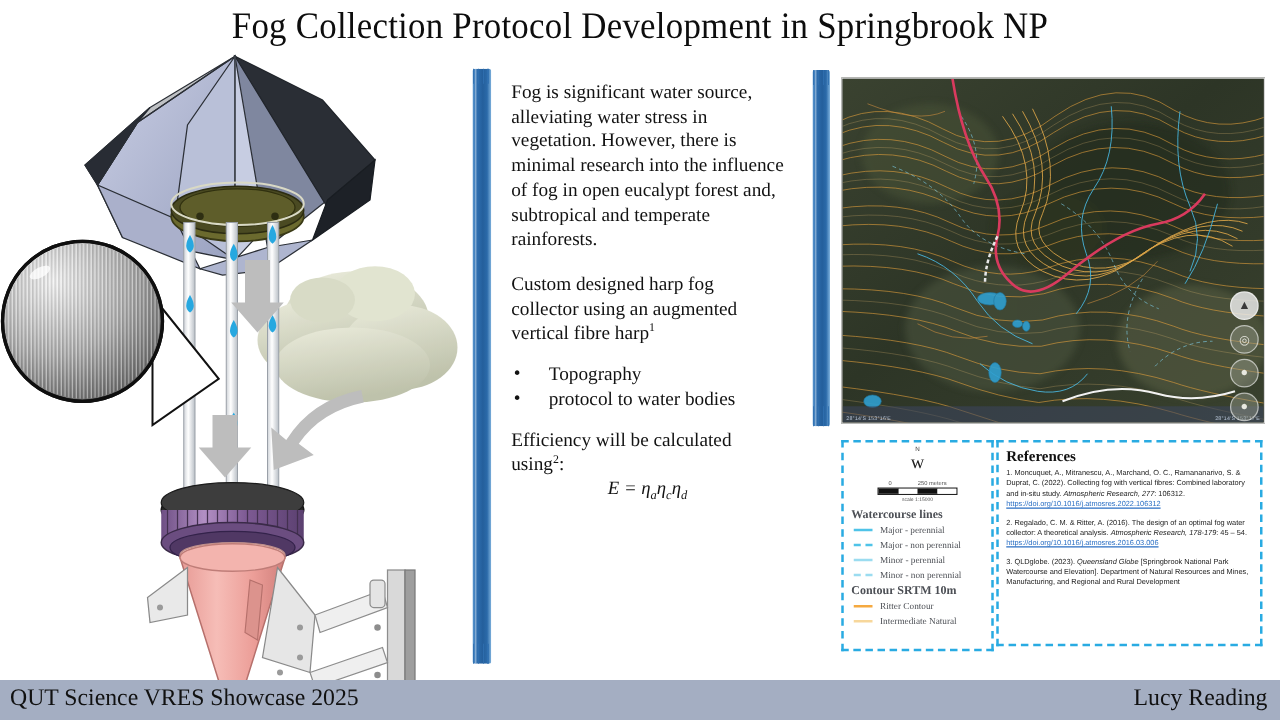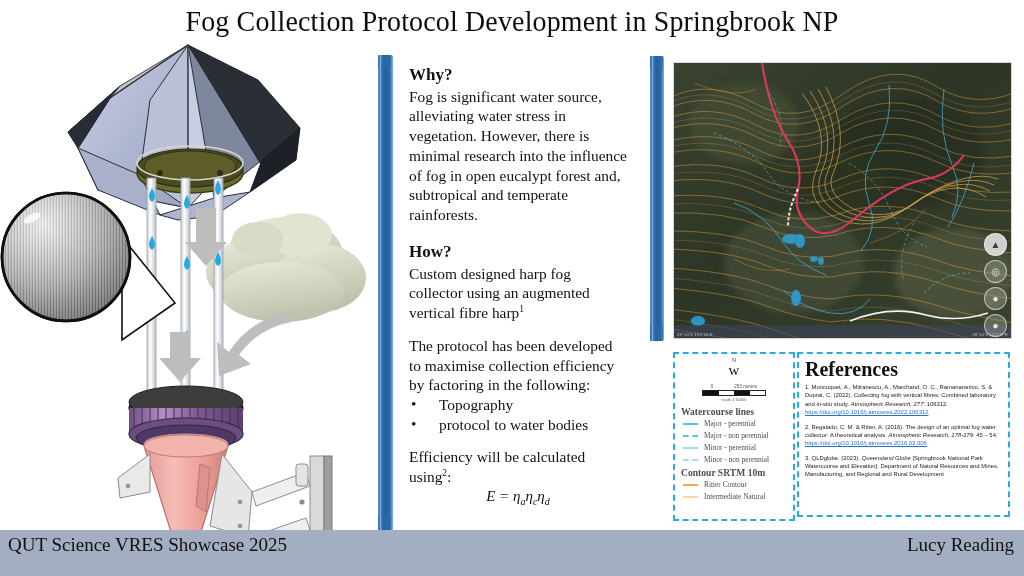--- a/index.html
+++ b/index.html
@@ -73,27 +73,27 @@
   .scalebar span:nth-child(even){background:#fff;}
   .scaletext{font-size:4px;color:#555;margin-top:1px;}
   .leg-list{position:absolute;left:6px;top:52px;right:4px;font-family:Liberation Serif, serif;}
   .leg-head{font-size:9.6px;color:#4c4f55;font-weight:bold;margin:0 0 2px 0;}
   .leg-head.second{margin-top:3px;}
   .leg-row{display:flex;align-items:center;gap:6px;margin:0 0 3px 2px;}
   .swatch{width:15px;height:0;border-top-width:2px;border-top-style:solid;flex:none;}
   .leg-row span.lbl{font-size:7.4px;color:#4c4f55;}
 
   
-  .refs h3{margin:0 0 2px 0;font-family:"Liberation Serif",serif;font-size:20px;font-weight:bold;color:#111;}
+  .refs h3{margin:0 0 2px 0;font-family:"Liberation Serif",serif;font-size:12px;font-weight:bold;color:#111;}
   .refitem{font-family:"Liberation Sans",sans-serif;font-size:5.9px;line-height:1.42;color:#1b1b1b;margin-bottom:6px;}
   .refitem i{font-style:italic;}
   .doi{color:#2a6fc4;text-decoration:underline;display:inline-block;}
 
   
-  .footer{position:absolute;left:0;bottom:0;width:1024px;height:46px;background:#a4aec2;}
+  .footer{position:absolute;left:0;bottom:0;width:1024px;height:32px;background:#a4aec2;}
   .footer .f{position:absolute;top:4px;font-family:"Liberation Serif",serif;font-size:19px;color:#111;}
   .footer .left{left:8px;}
   .footer .center{left:0;width:1024px;text-align:center;}
   .footer .right{right:10px;margin-left:22px;}
 
   
   .illus{position:absolute;left:0;top:40px;width:370px;height:510px;}
 </style>
 </head>
 <body>
@@ -272,27 +272,24 @@
       <div class="frizz bot"></div>
   </div>
   <div class="brush" style="left:650px;top:56px;width:14px;height:285px;">
     <div class="core"></div>
       <div class="light"></div>
     <div class="frizz top"></div>
       <div class="frizz bot"></div>
   </div>
 
   <div class="col-text">
-    <h3>Why?</h3>
     <p>Fog is significant water source, alleviating water stress in vegetation. However, there is minimal research into the influence of fog in open eucalypt forest and, subtropical and temperate rainforests.</p>
     <div class="gap"></div>
-    <h3>How?</h3>
     <p><span>Custom designed harp fog collector using an augmented vertical fibre harp</span><span class="sup">1</span></p>
     <div class="gap-sm"></div>
-    <p>The protocol has been developed to  maximise collection efficiency by factoring in the following:</p>
     <ul class="bullets">
       <li><span class="dot">•</span><span>Topography</span></li>
       <li><span class="dot">•</span><span>protocol to water bodies</span></li>
     </ul>
     <div class="gap-sm"></div>
     <p><span>Efficiency will be calculated using</span><span class="sup">2</span><span>:</span></p>
     <div class="formula">
       <span>E</span>
       <span>=</span>
       <span><span>η</span><span class="sub">a</span></span><span><span>η</span><span class="sub">c</span></span><span><span>η</span><span class="sub">d</span></span>

